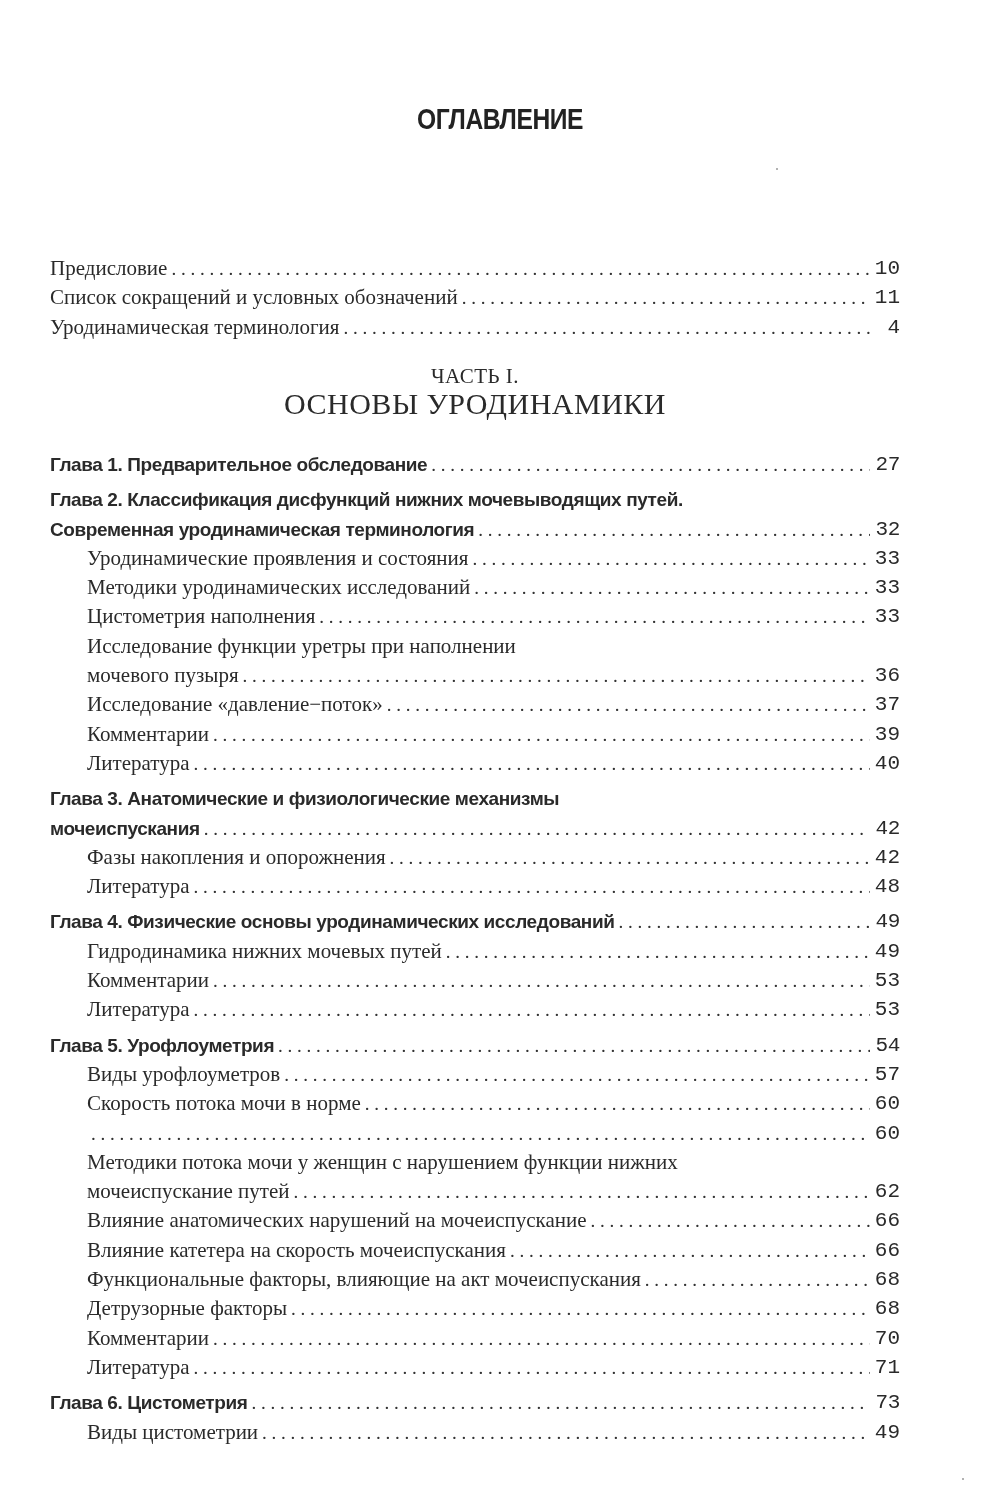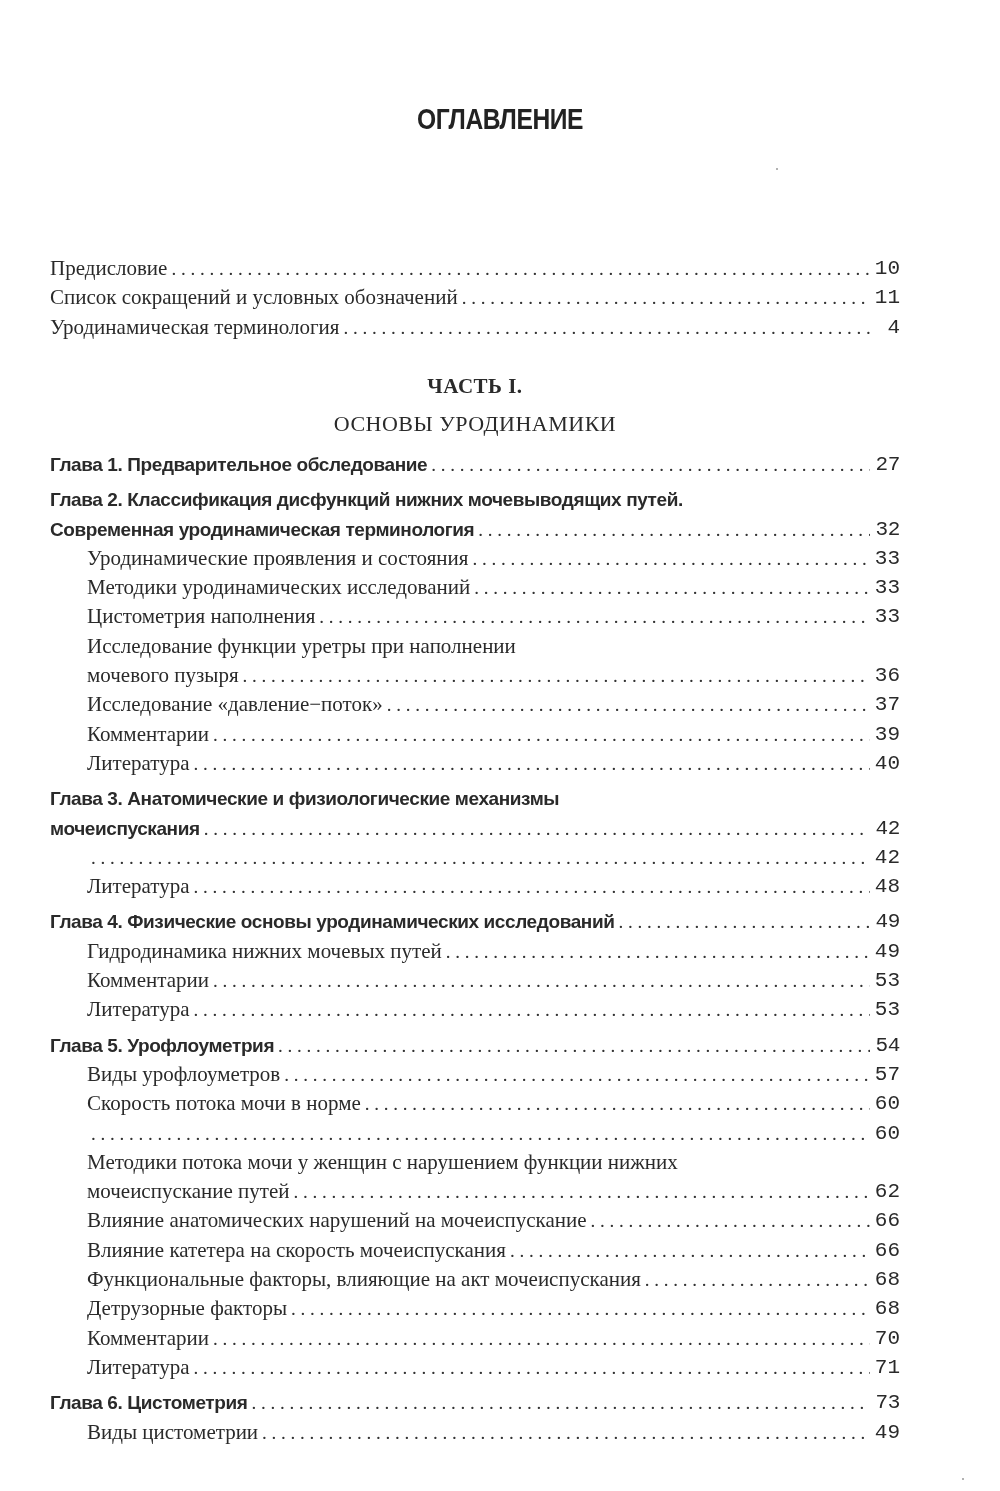--- a/index.html
+++ b/index.html
@@ -64,22 +64,22 @@
     <span class="page">11</span>
   </div>
   <div class="row">
     <span class="label">Уродинамическая терминология</span>
     <span class="dots"></span>
     <span class="page">4</span>
   </div>
 </div>
 
 <div class="toc" style="top:362px;">
-  <div class="part" style="margin:10px;font-weight:bold;">ЧАСТЬ I.</div>
-  <div class="part" style="margin:10px; font-size:22px;">ОСНОВЫ УРОДИНАМИКИ</div>
+  <div class="part" style="margin:0;">ЧАСТЬ I.</div>
+  <div class="part" style="margin:0; font-size:30px;">ОСНОВЫ УРОДИНАМИКИ</div>
 </div>
 
 <div class="toc" style="top:450px;">
 
   <div class="row bold">
     <span class="label">Глава 1. Предварительное обследование</span>
     <span class="dots"></span>
     <span class="page">27</span>
   </div>
   <div class="gap"></div>
@@ -134,20 +134,21 @@
 
   <div class="row bold nodots">
     <span class="label">Глава 3. Анатомические и физиологические механизмы</span>
   </div>
   <div class="row bold">
     <span class="label">мочеиспускания</span>
     <span class="dots"></span>
     <span class="page">42</span>
   </div>
   <div class="row indent">
+    <span class="label">Фазы накопления и опорожнения</span>
     <span class="dots"></span>
     <span class="page">42</span>
   </div>
   <div class="row indent">
     <span class="label">Литература</span>
     <span class="dots"></span>
     <span class="page">48</span>
   </div>
   <div class="gap"></div>
 

